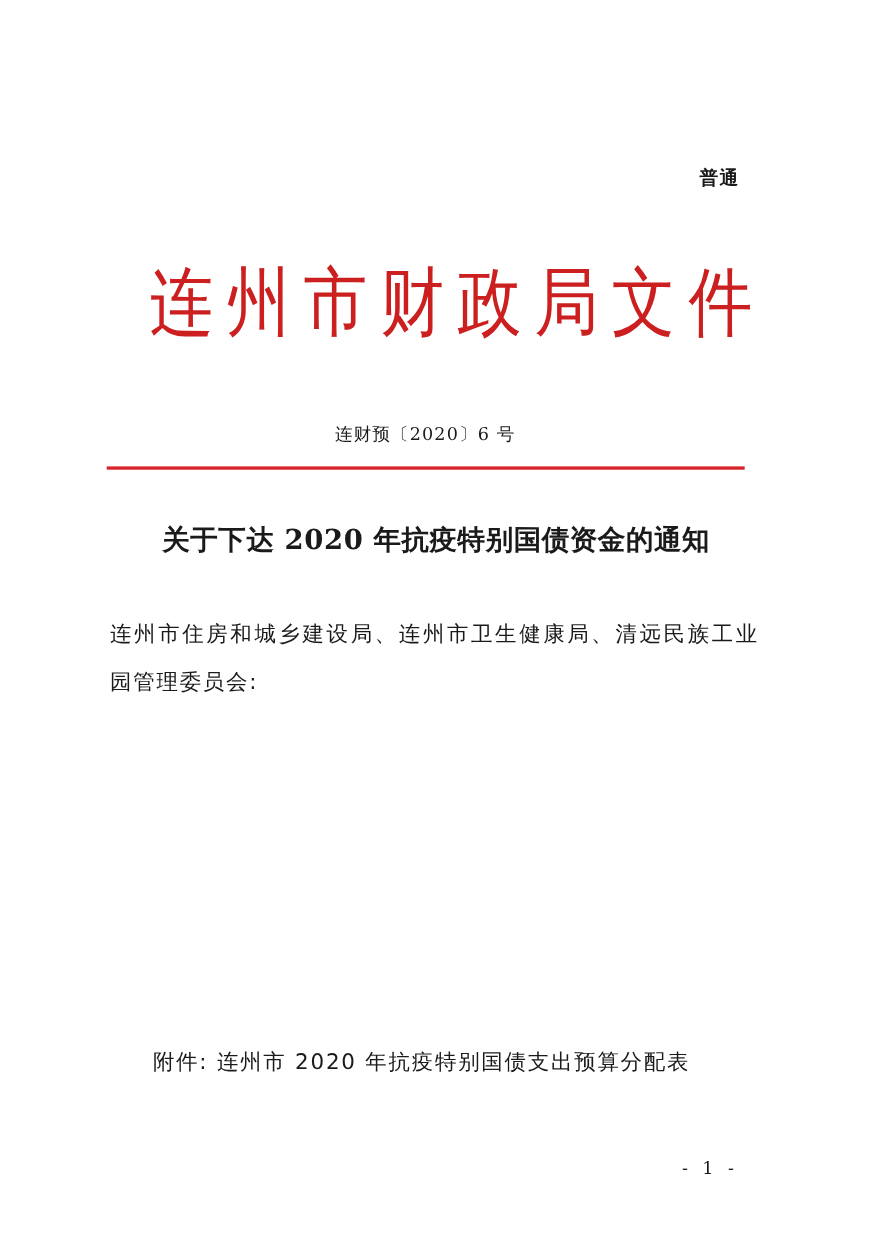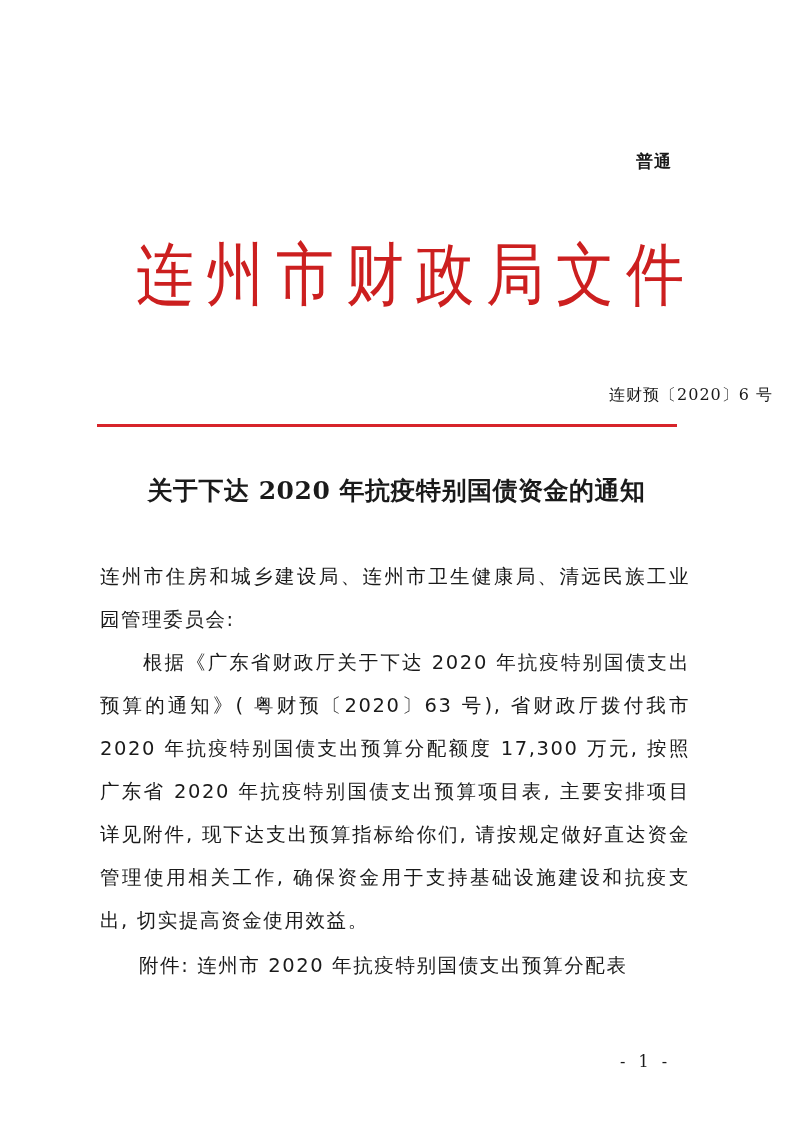--- a/index.html
+++ b/index.html
@@ -1,20 +1,20 @@
 <!DOCTYPE html>
 <html><head>
   <meta charset="utf-8">
   <style>
     html, body { margin: 0; padding: 0; background: #ffffff; }
     body { width: 793px; height: 1121px; position: relative; overflow: hidden; font-family: "DejaVu Serif", "Liberation Serif", serif; color: #1a1a1a; }
     .abs { position: absolute; }
     .classification { left: 636px; top: 150px; font-size: 17px; letter-spacing: 1px; font-family: "DejaVu Sans", sans-serif; font-weight: bold; text-align: right; }
     .org-header { left: 136px; top: 240px; width: 520px; font-size: 58px; color: #cc1f1f; letter-spacing: 12px; white-space: nowrap; font-family: "DejaVu Serif", serif; font-weight: normal; line-height: 1; transform: scaleY(1.18); transform-origin: top left; }
-    .doc-number { left: 0; width: 773px; top: 385px; text-align: right; font-size: 16px; letter-spacing: 1px; font-family: "DejaVu Serif", serif; }
+    .doc-number { left: 0; width: 773px; top: 385px; text-align: center; font-size: 16px; letter-spacing: 1px; font-family: "DejaVu Serif", serif; }
     .red-rule { left: 97px; top: 424px; width: 580px; height: 3px; background: #d7242a; }
     .doc-title { left: 0; width: 793px; top: 474px; text-align: center; font-size: 25px; font-weight: bold; font-family: "DejaVu Serif", serif; letter-spacing: 0.5px; }
     .body-text { left: 100px; width: 590px; top: 555px; font-size: 19.5px; line-height: 43px; letter-spacing: 1.6px; font-family: "DejaVu Sans", sans-serif; text-align: justify; }
     .body-text p { margin: 0; }
     .indent { text-indent: 2.2em; }
     .attachment { left: 139px; top: 952px; font-size: 19.5px; letter-spacing: 1.6px; font-family: "DejaVu Sans", sans-serif; text-align: right; }
     .page-number { left: 620px; top: 1052px; font-size: 16px; font-family: "DejaVu Serif", serif; letter-spacing: 4px; }
   </style>
 </head>
 <body>
@@ -24,18 +24,17 @@
 <div class="abs org-header">连州市财政局文件</div>
 
 <div class="abs doc-number">连财预〔2020〕6 号</div>
 
 <div class="abs red-rule"></div>
 
 <div class="abs doc-title">关于下达 2020 年抗疫特别国债资金的通知</div>
 
 <div class="abs body-text">
   <p>连州市住房和城乡建设局、连州市卫生健康局、清远民族工业园管理委员会:</p>
-  <p class="indent">根据《广东省财政厅关于下达 2020 年抗疫特别国债支出预算的通知》( 粤财预〔2020〕63 号), 省财政厅拨付我市 2020 年抗疫特别国债支出预算分配额度 17,300 万元, 按照广东省 2020 年抗疫特别国债支出预算项目表, 主要安排项目详见附件, 现下达支出预算指标给你们, 请按规定做好直达资金管理使用相关工作, 确保资金用于支持基础设施建设和抗疫支出, 切实提高资金使用效益。</p>
 </div>
 
 <div class="abs attachment">附件: 连州市 2020 年抗疫特别国债支出预算分配表</div>
 
 <div class="abs page-number">- 1 -</div>
 
 </body></html>

